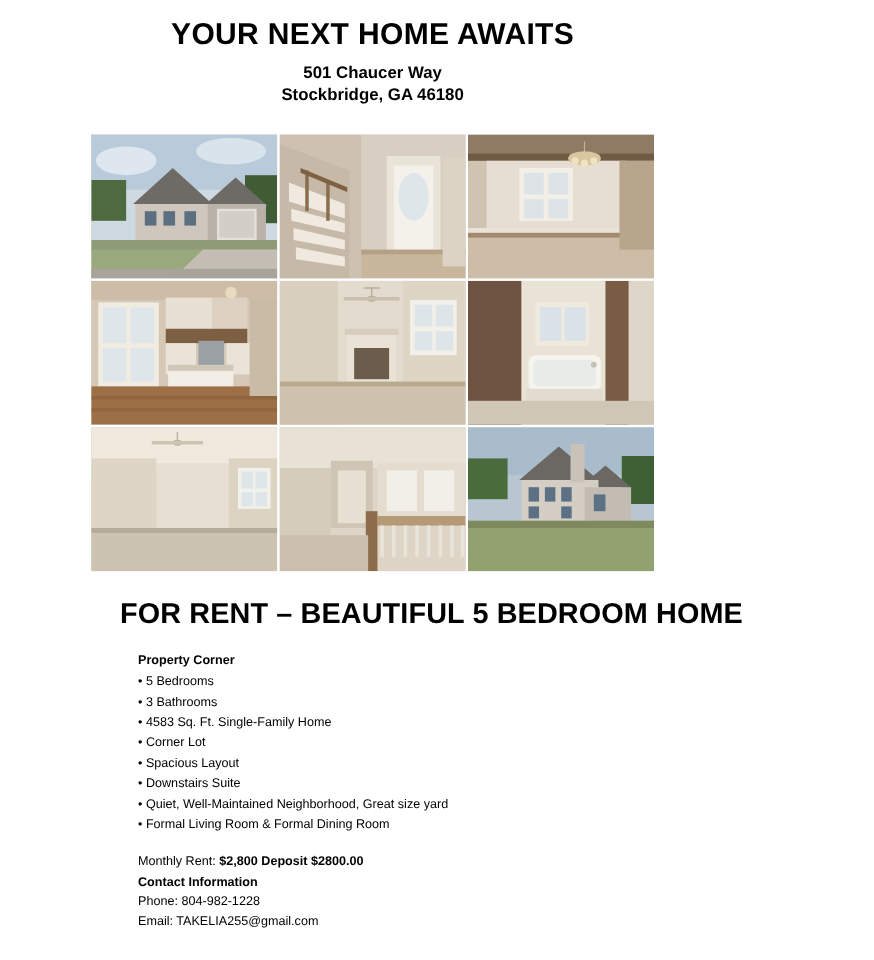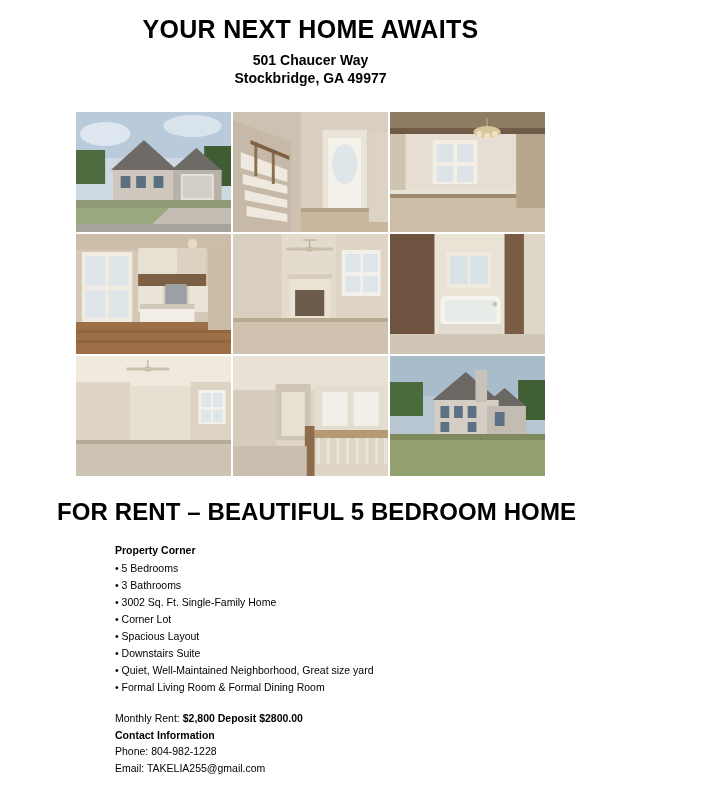--- a/index.html
+++ b/index.html
@@ -54,21 +54,21 @@
     background: #d9d4cc;
   }
   .photo svg {
     display: block;
     width: 100%;
     height: 100%;
   }
   
   .headline {
     margin: 22px 0 0 0;
-    padding-left: 57px;
+    padding-left: 100px;
     font-size: 24px;
     font-weight: bold;
     letter-spacing: 0.1px;
   }
   
   .details {
     padding-left: 115px;
     padding-top: 16px;
     font-size: 10.5px;
     line-height: 1.62;
@@ -102,21 +102,21 @@
 </style>
 </head>
 <body>
 
 <div class="page">
 
   <div class="header">
     <div class="header-title">YOUR NEXT HOME AWAITS</div>
     <div class="header-sub">
       <div>501 Chaucer Way</div>
-      <div>Stockbridge, GA 49977</div>
+      <div>Stockbridge, GA 46180</div>
     </div>
   </div>
 
   <div class="gallery">
 
     <div class="photo">
       <svg viewBox="0 0 160 120" preserveAspectRatio="none">
         <rect x="0" y="0" width="160" height="120" fill="#cfd9e2"></rect>
         <rect x="0" y="0" width="160" height="46" fill="#b9cada"></rect>
         <ellipse cx="30" cy="22" rx="26" ry="12" fill="#e7eef4" opacity="0.8"></ellipse>
@@ -326,21 +326,21 @@
 
   </div>
 
   <div class="headline">FOR RENT – BEAUTIFUL 5 BEDROOM HOME</div>
 
   <div class="details">
     <div class="details-heading">Property Corner</div>
     <ul class="bullet-list">
       <li>• 5 Bedrooms</li>
       <li>• 3 Bathrooms</li>
-      <li>• 3002 Sq. Ft. Single-Family Home</li>
+      <li>• 4583 Sq. Ft. Single-Family Home</li>
       <li>• Corner Lot</li>
       <li>• Spacious Layout</li>
       <li>• Downstairs Suite</li>
       <li>• Quiet, Well-Maintained Neighborhood, Great size yard</li>
       <li>• Formal Living Room &amp; Formal Dining Room</li>
     </ul>
   </div>
 
   <div class="contact-block">
     <div class="rent-line"><span>Monthly Rent: </span><span class="rent-strong">$2,800 Deposit $2800.00</span></div>

